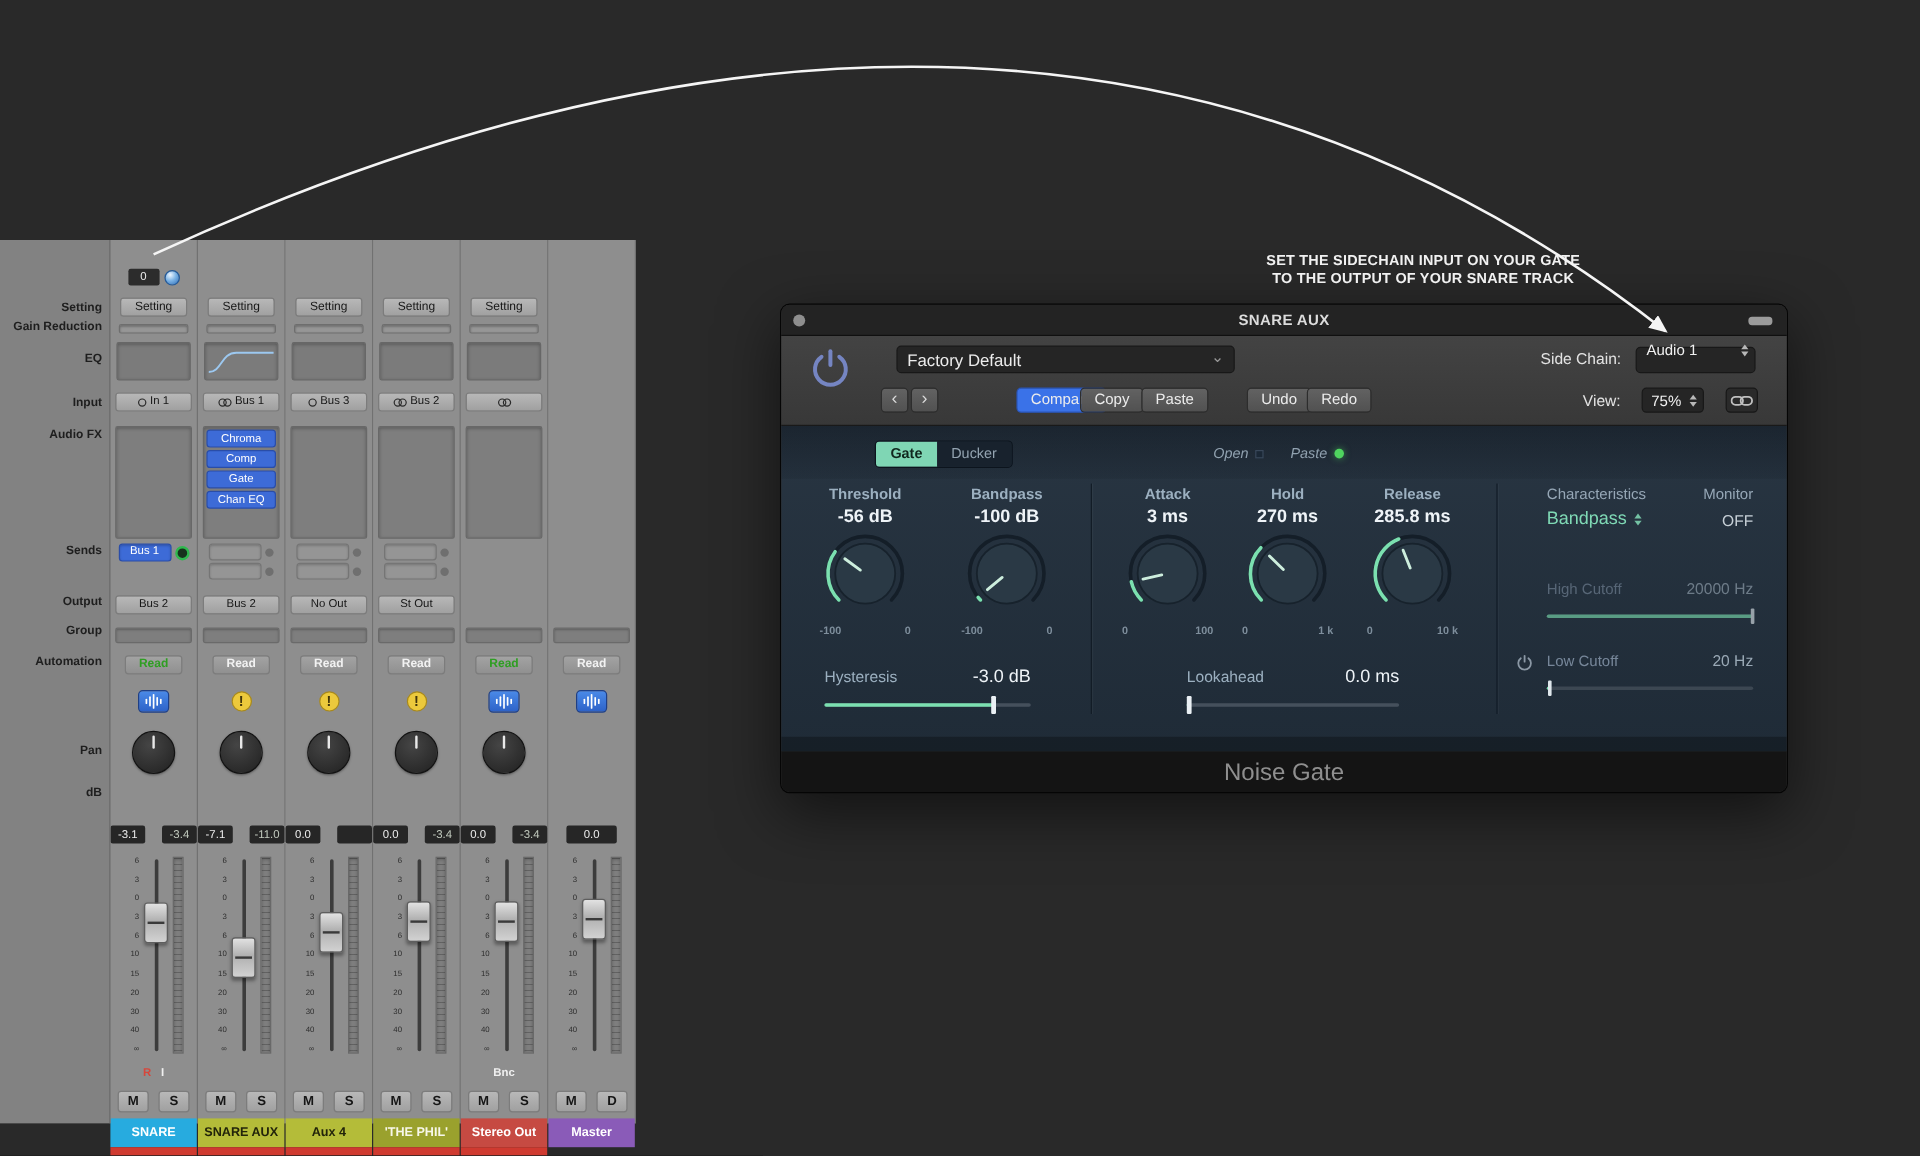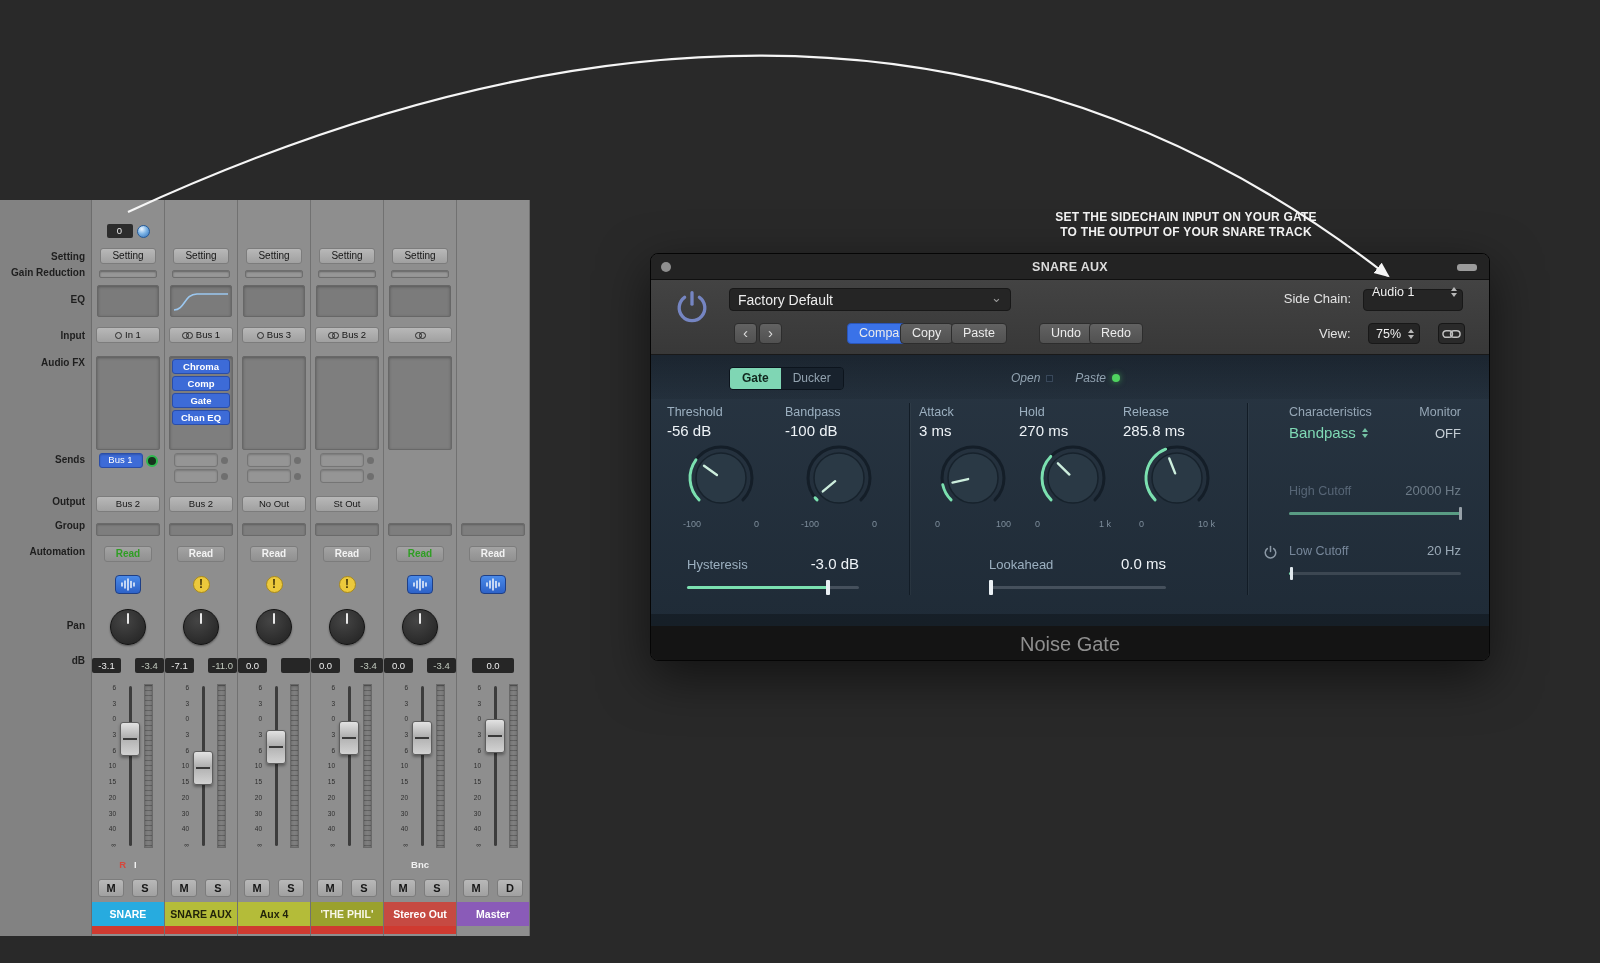--- a/index.html
+++ b/index.html
@@ -12,24 +12,24 @@
   .mixer { position:absolute; left:0; top:200px; width:530px; height:736px; background:#868686; display:flex; }
   .mixer-labels { position:relative; width:92px; flex:none; background:#828282; border-right:1px solid #6d6d6d; }
   .mlabel { position:absolute; right:6px; font-size:10px; font-weight:600; color:#1e1e1e; white-space:nowrap; }
   .l-setting{top:51px}.l-gain{top:67px}.l-eq{top:94px}.l-input{top:130px}.l-audiofx{top:157px}
   .l-sends{top:254px}.l-output{top:296px}.l-group{top:320px}.l-automation{top:346px}.l-pan{top:420px}.l-db{top:455px}
   .channels { display:flex; flex:1; }
   .strip { width:73px; flex:none; background:#8e8e8e; border-right:1px solid #717171; display:flex; flex-direction:column; }
   .row { display:flex; align-items:center; justify-content:center; flex:none; }
   .r-record{height:46px; padding-top:16px; gap:4px;}
   .r-setting{height:20px}.r-gain{height:16px}.r-eq{height:38px}.r-input{height:30px}
-  .r-fx{height:100px; align-items:flex-end; padding-top:3px;font-weight:bold;}
+  .r-fx{height:100px; align-items:center; padding-top:3px;}
   .r-sends{height:42px; flex-direction:column; justify-content:flex-start; padding-top:3px; gap:2px;}
   .r-output{height:24px}.r-group{height:26px}.r-auto{height:24px}.r-icon{height:36px}
-  .r-pan{height:50px}.r-db{height:26px; gap:14px;}
+  .r-pan{height:50px}.r-db{height:26px; gap:14px;margin-top:30px;}
   .r-fader{height:176px; align-items:flex-start; padding-top:6px;}
   .r-ind{height:20px; gap:8px;}
   .r-ms{height:28px; gap:8px;}
   .r-name{height:24px}.r-red{height:10px; align-items:flex-start;}
   .rec-box { width:26px; height:14px; background:#2c2c2c; color:#ececec; font-size:9.5px; line-height:14px; text-align:center; border-radius:2px; }
   .sphere { width:13px; height:13px; border-radius:50%; background:radial-gradient(circle at 35% 28%, #eef6ff, #7db4e6 45%, #2e6cb5); border:1px solid #245a99; }
   .btn { background:linear-gradient(#b8b8b8,#a0a0a0); border:1px solid #7c7c7c; border-radius:3px; color:#161616; text-align:center; }
   .setting-btn { width:56px; height:16px; font-size:10px; line-height:14px; }
   .gain-meter { width:58px; height:8px; background:#979797; border:1px solid #6e6e6e; border-radius:2px; box-shadow:inset 0 1px 2px rgba(0,0,0,.35); }
   .eq-box { width:62px; height:32px; background:#7b7b7b; border:1px solid #676767; border-radius:2px; box-shadow:inset 0 1px 3px rgba(0,0,0,.3); display:flex; align-items:center; justify-content:center; }
@@ -71,21 +71,21 @@
   .arrow-overlay { position:absolute; left:0; top:0; z-index:60; pointer-events:none; }
 
   
   .plugin-window { position:absolute; left:650px; top:253px; width:840px; height:408px; border-radius:8px; border:1px solid #050505; background:#303030; box-shadow:0 16px 50px rgba(0,0,0,.55); z-index:10; overflow:hidden; }
   .p-titlebar { position:relative; height:26px; background:#232323; border-bottom:1px solid #101010; display:flex; align-items:center; justify-content:center; }
   .p-title { font-size:12.5px; font-weight:700; color:#dcdcdc; letter-spacing:.3px; }
   .win-dot { position:absolute; left:10px; top:8px; width:10px; height:10px; border-radius:50%; background:#8e8e8e; }
   .win-pill { position:absolute; right:12px; top:10px; width:20px; height:7px; border-radius:3px; background:#9b9b9b; }
   .p-header { position:relative; height:75px; background:linear-gradient(#434343,#383838); border-bottom:1px solid #191919; }
   .power-btn { position:absolute; left:20px; top:6px; width:42px; height:42px; display:flex; align-items:center; justify-content:center; }
-  .preset-select { position:absolute; left:78px; top:8px; width:282px; height:23px; background:#252525; border:1px solid #181818; border-radius:4px; color:#ececec; font-size:14px; display:flex; align-items:center; justify-content:space-between; padding:0 8px; }
+  .preset-select { position:absolute; left:96px; top:8px; width:282px; height:23px; background:#252525; border:1px solid #181818; border-radius:4px; color:#ececec; font-size:14px; display:flex; align-items:center; justify-content:space-between; padding:0 8px; }
   .preset-select .chev { color:#9a9a9a; font-size:13px; margin-top:-4px; }
   .nav-btn { position:absolute; top:43px; width:23px; height:21px; background:linear-gradient(#626262,#515151); border:1px solid #2d2d2d; border-radius:4px; color:#dcdcdc; text-align:center; line-height:18px; font-size:15px; }
   .b1{left:83px}.b2{left:108px}
   .hbtn { position:absolute; top:43px; height:21px; line-height:19px; padding:0 11px; border-radius:4px; background:linear-gradient(#626262,#515151); border:1px solid #2d2d2d; color:#ececec; font-size:12.5px; }
   .compare{left:156px; background:#3a72e8; border-color:#2a55b8;margin-left:40px; }
   .copy{left:249px}.paste{left:300px}.undo{left:388px}.redo{left:438px}
   .sc-label { position:absolute; right:138px; top:11px; font-size:13px; color:#e3e3e3; }
   .sc-select { position:absolute; left:712px; top:9px; width:100px; height:22px; background:#252525; border:1px solid #181818; border-radius:4px; color:#f0f0f0; font-size:12.5px; display:flex; align-items:center; justify-content:space-between; padding:0 5px 16px 8px; }
   .view-label { position:absolute; left:668px; top:46px; font-size:13px; color:#e3e3e3; }
   .view-select { position:absolute; left:717px; top:43px; width:52px; height:21px; background:#252525; border:1px solid #181818; border-radius:4px; color:#f0f0f0; font-size:12.5px; display:flex; align-items:center; justify-content:space-between; padding:0 5px 0 7px; }
@@ -101,21 +101,21 @@
   .p-body::before { content:''; position:absolute; left:0; right:0; top:0; height:44px; background:linear-gradient(rgba(8,13,20,.4),rgba(8,13,20,.1)); }
   .p-body::after { content:''; position:absolute; left:0; right:0; bottom:0; height:12px; background:rgba(0,0,0,.28); }
   .tabs { position:absolute; left:78px; top:12px; display:flex; border:1px solid #0c141d; border-radius:4px; overflow:hidden; z-index:2; }
   .tab { height:21px; line-height:21px; padding:0 12px; font-size:12px; background:#18222d; color:#93a3b0; }
   .tab.active { background:#7fd6b4; color:#11271e; font-weight:700; }
   .openclose { position:absolute; left:360px; top:16px; display:flex; gap:22px; align-items:center; font-size:12px; color:#91a2b0; z-index:2; }
   .oc { display:flex; align-items:center; gap:6px;font-style:italic; }
   .led.off { width:7px; height:7px; background:#1b2836; border:1px solid #39485a; }
   .led.on { width:8px; height:8px; border-radius:50%; background:#4fd45f; box-shadow:0 0 6px rgba(79,212,95,.6); }
   #knob-row { position:absolute; inset:0; }
-  .knob-col { position:absolute; top:50px; width:108px; text-align:left; }
+  .knob-col { position:absolute; top:50px; width:108px; text-align:center;font-weight:bold; }
   .knob-col:nth-child(1){left:16px}.knob-col:nth-child(2){left:134px}.knob-col:nth-child(3){left:268px}
   .knob-col:nth-child(4){left:368px}.knob-col:nth-child(5){left:472px}
   .knob-label { font-size:12.5px; color:#9cb0c0; }
   .knob-value { font-size:15px; color:#eef3f7; margin-top:3px; margin-bottom:2px; }
   .knob-scale { display:flex; justify-content:space-between; padding:0 16px; font-size:9px; color:#7e8e9c; margin-top:-2px; }
   .vdiv { position:absolute; top:48px; height:192px; width:1px; background:#121c26; box-shadow:1px 0 0 rgba(255,255,255,.04); }
   .v1{left:258px}.v2{left:596px}
   .rc { position:absolute; left:638px; top:50px; width:172px; }
   .rc-top { display:flex; justify-content:space-between; }
   .sec-label { font-size:12.5px; color:#96a7b6; }

